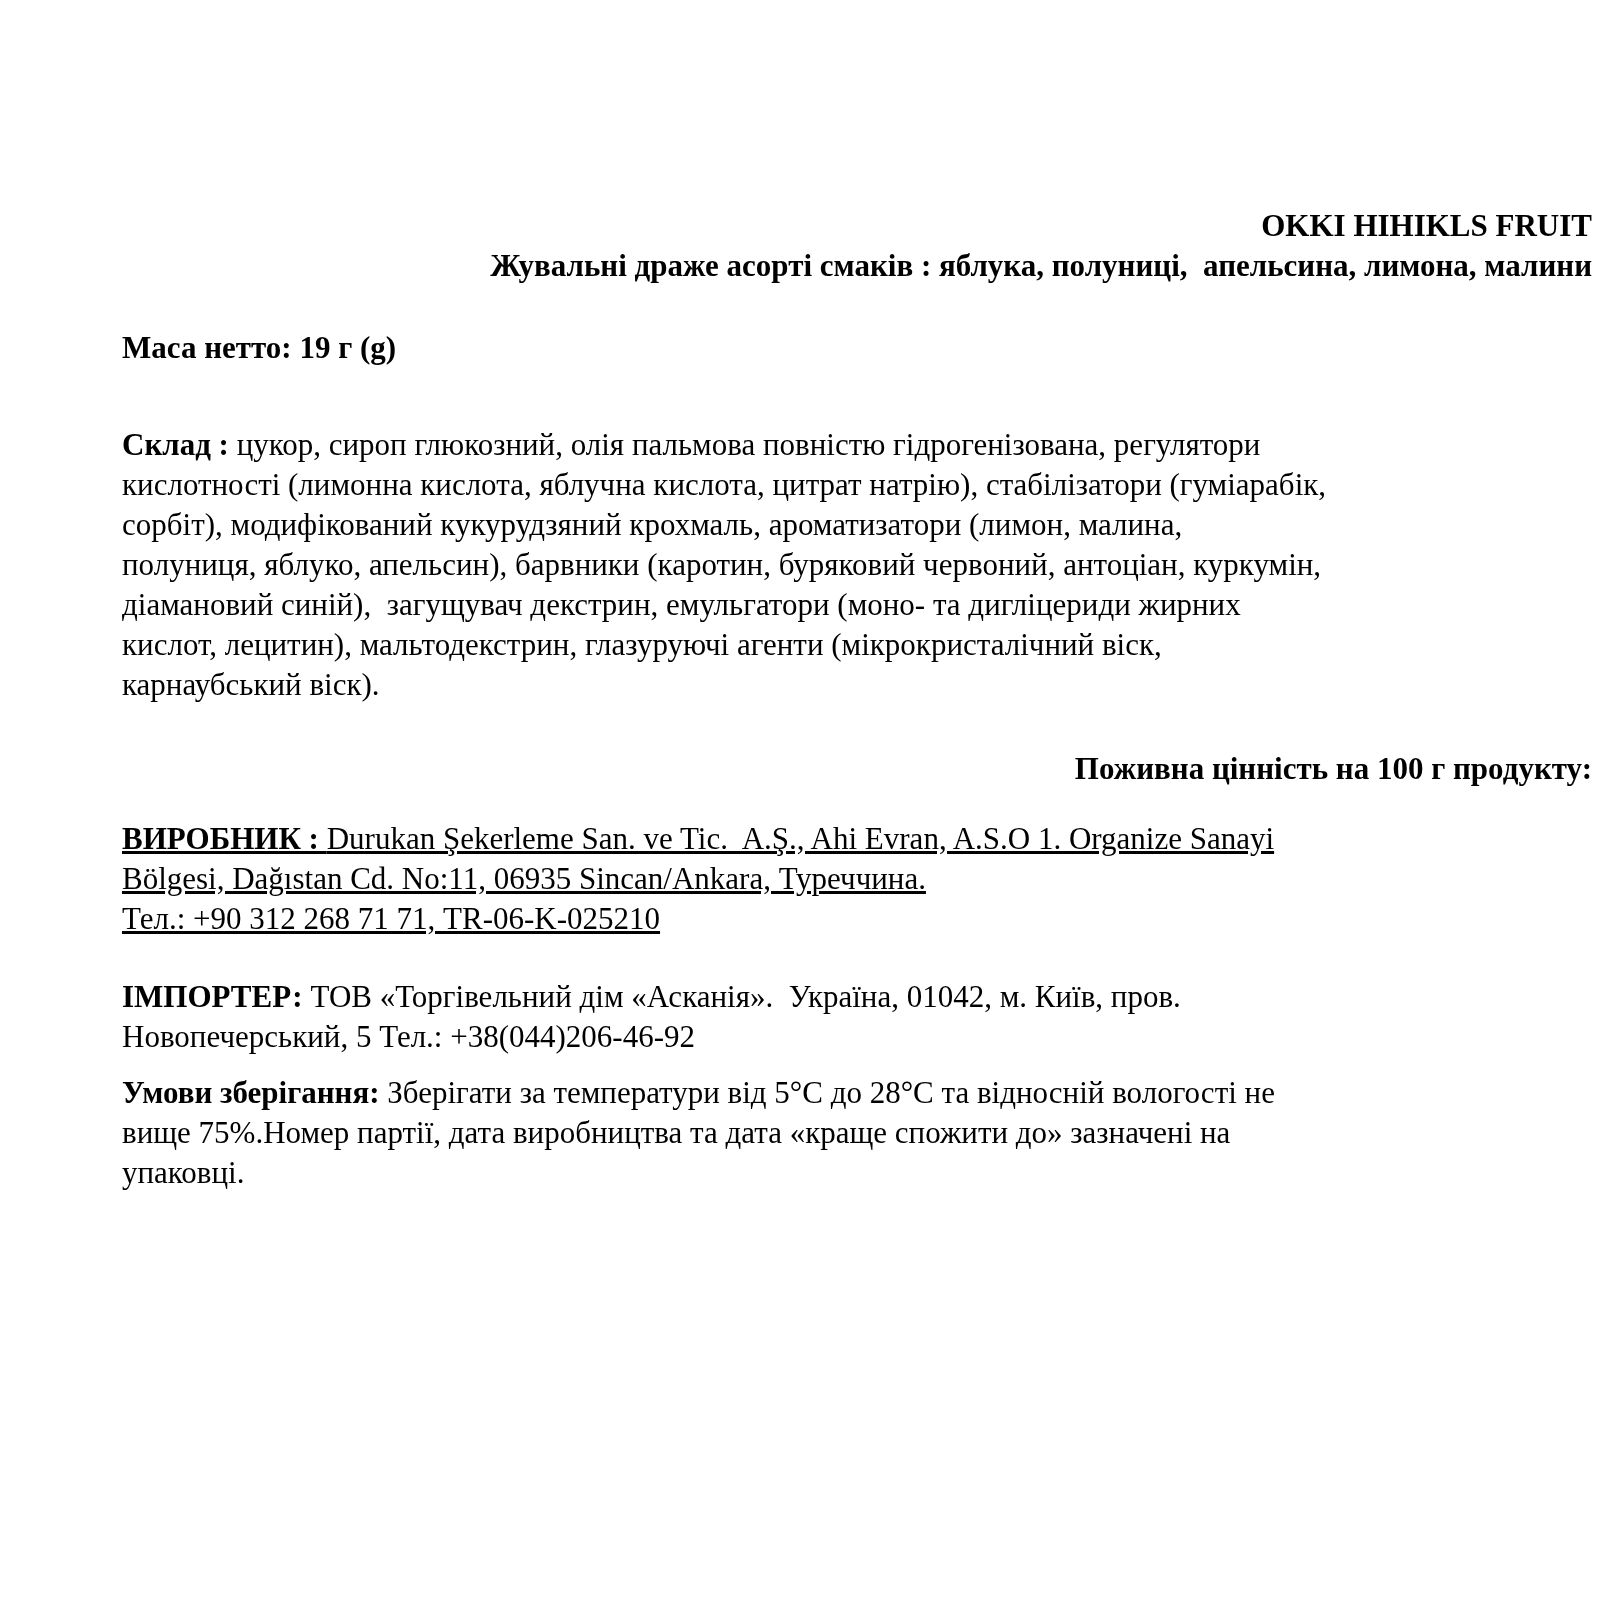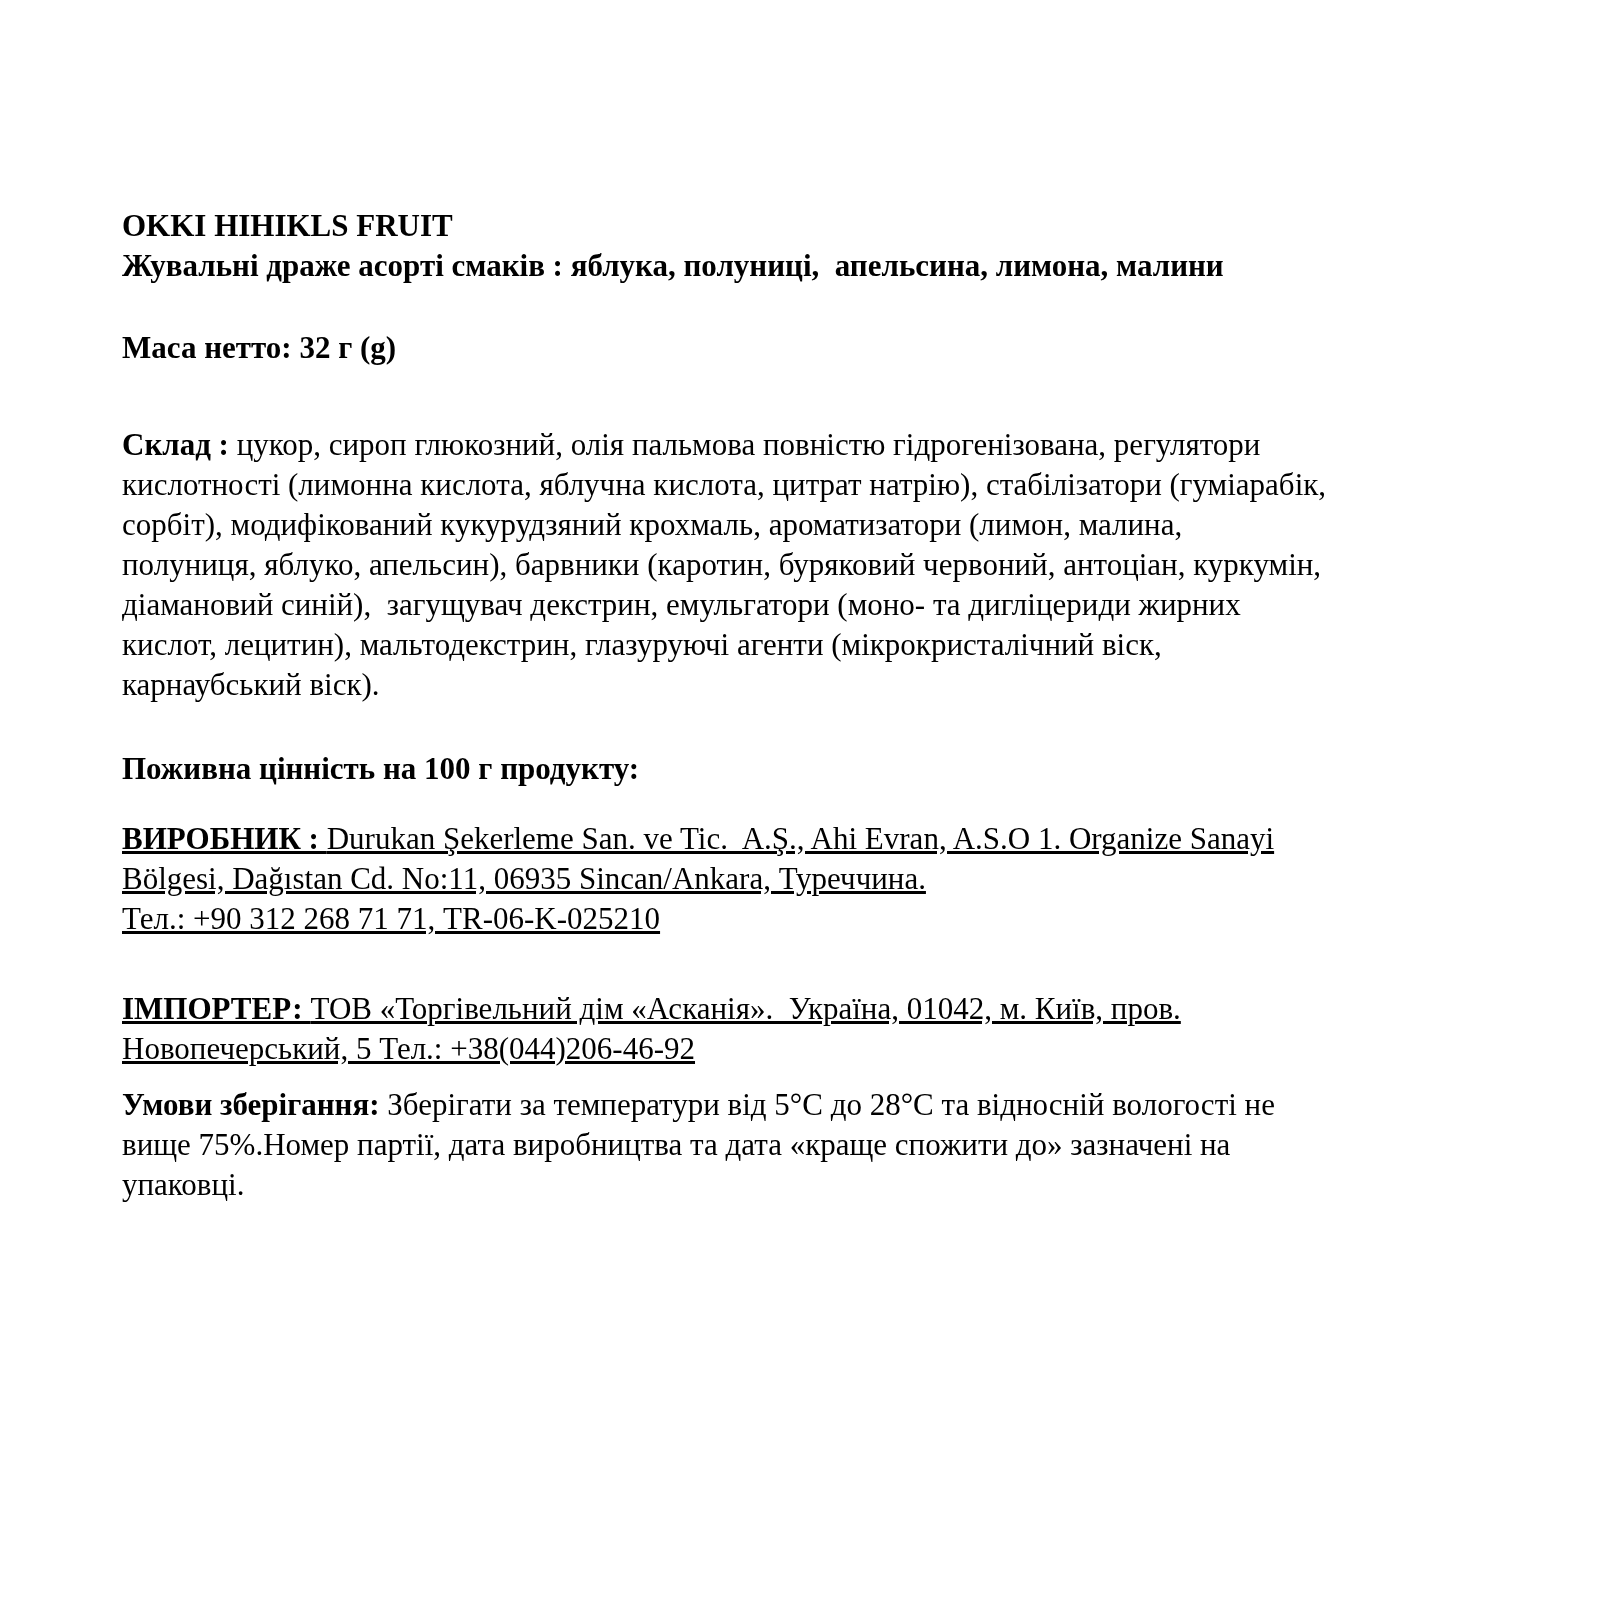--- a/index.html
+++ b/index.html
@@ -19,40 +19,40 @@
     position: absolute;
     left: 122px;
     top: 206px;
     width: 1470px;
     font-size: 31px;
     line-height: 40px;
   }
   .block { margin: 0; padding: 0; }
   .bold { font-weight: bold; }
   .pre { white-space: pre-wrap; }
-  .line { white-space: pre-wrap; }
+  .line { white-space: pre-wrap; text-align: right; }
   .net-weight   { margin-top: 42px; }
   .ingredients  { margin-top: 57px; }
   .nutrition    { margin-top: 44px; }
   .producer     { margin-top: 30px; text-decoration: underline; }
-  .importer     { margin-top: 50px; text-decoration: underline; }
+  .importer     { margin-top: 38px; }
   .storage      { margin-top: 16px; }
 </style>
 </head>
 <body>
 
 <div class="doc">
 
   <div class="block header">
     <div class="bold line">OKKI HIHIKLS FRUIT</div>
     <div class="bold line">Жувальні драже асорті смаків : яблука, полуниці,  апельсина, лимона, малини</div>
   </div>
 
   <div class="block net-weight">
-    <span class="bold pre">Маса нетто: 32 г (g)</span>
+    <span class="bold pre">Маса нетто: 19 г (g)</span>
   </div>
 
   <div class="block ingredients">
     <span class="bold pre">Склад : </span><span class="pre">цукор, сироп глюкозний, олія пальмова повністю гідрогенізована, регулятори
 кислотності (лимонна кислота, яблучна кислота, цитрат натрію), стабілізатори (гуміарабік,
 сорбіт), модифікований кукурудзяний крохмаль, ароматизатори (лимон, малина,
 полуниця, яблуко, апельсин), барвники (каротин, буряковий червоний, антоціан, куркумін,
 діамановий синій),  загущувач декстрин, емульгатори (моно- та дигліцериди жирних
 кислот, лецитин), мальтодекстрин, глазуруючі агенти (мікрокристалічний віск,
 карнаубський віск).</span>

